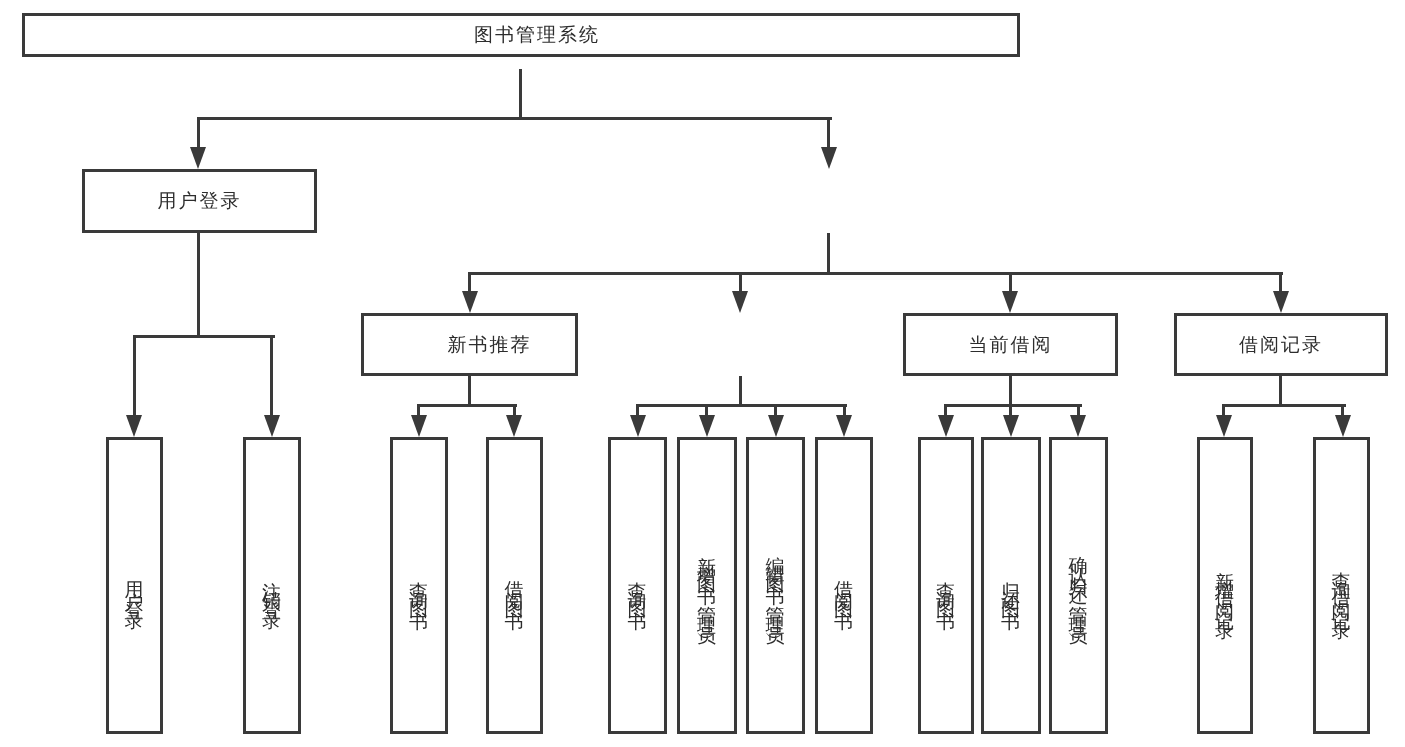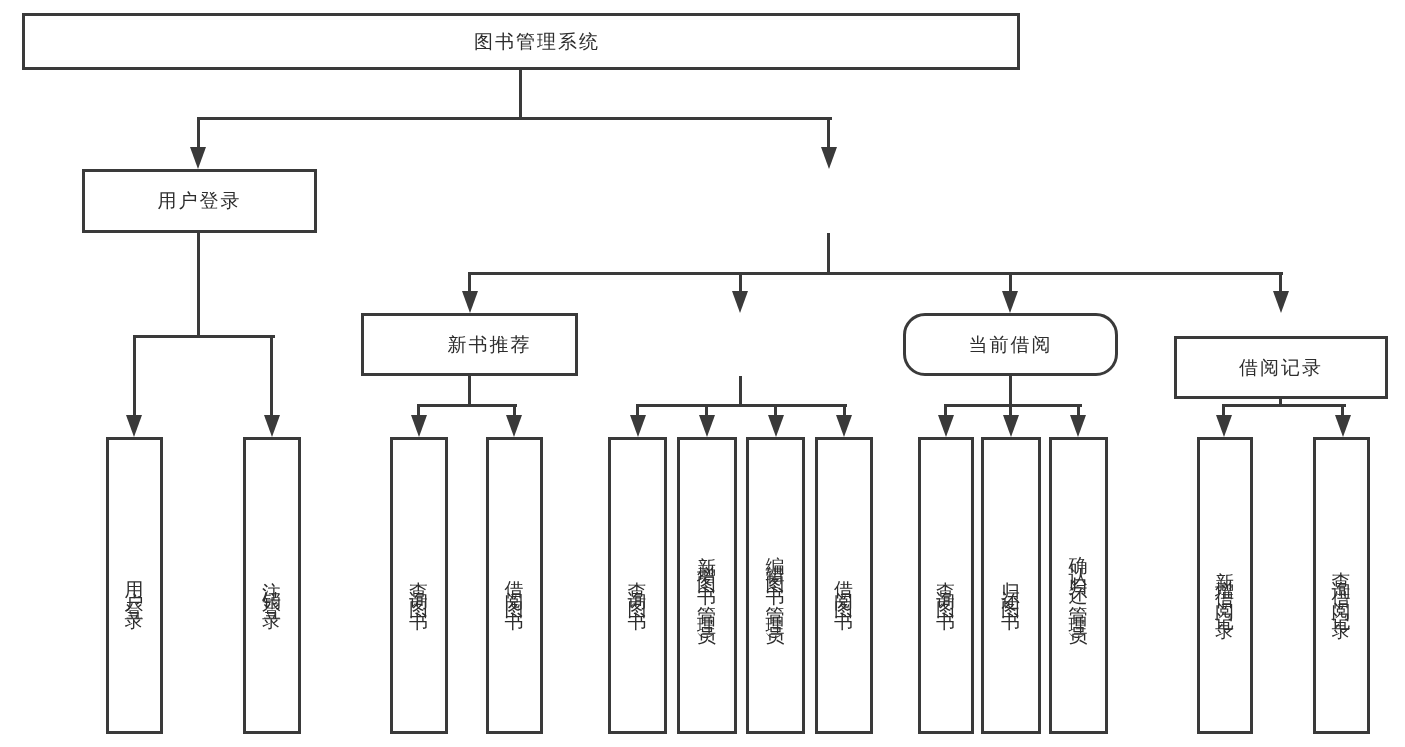--- a/index.html
+++ b/index.html
@@ -122,39 +122,39 @@
     <div class="arrow" style="left:1070px;top:415px;"></div>
 
     <div class="vline" style="left:1279px;top:376px;height:31px;"></div>
     <div class="hline" style="left:1222px;top:404px;width:124px;"></div>
     <div class="vline" style="left:1222px;top:407px;height:10px;"></div>
     <div class="arrow" style="left:1216px;top:415px;"></div>
     <div class="vline" style="left:1341px;top:407px;height:10px;"></div>
     <div class="arrow" style="left:1335px;top:415px;"></div>
   </div>
 
-  <div class="box" style="left:22px;top:13px;width:998px;height:57px;padding-left:32px;">
+  <div class="box" style="left:22px;top:13px;width:998px;height:44px;padding-left:32px;">
       <span>图书管理系统</span>
     </div>
 
   <div class="box" style="left:82px;top:169px;width:235px;height:64px;">
       <span>用户登录</span>
     </div>
 
 
   <div class="box" style="left:361px;top:313px;width:217px;height:63px;padding-left:40px;">
       <span>新书推荐</span>
     </div>
 
 
-  <div class="box" style="left:903px;top:313px;width:215px;height:63px;border-radius:22px;">
+  <div class="box" style="left:903px;top:313px;width:215px;height:63px;">
       <span>当前借阅</span>
     </div>
 
-  <div class="box" style="left:1174px;top:313px;width:214px;height:63px;margin-top:23px;">
+  <div class="box" style="left:1174px;top:313px;width:214px;height:63px;">
       <span>借阅记录</span>
     </div>
 
   <div class="leaf" style="left:106px;top:437px;width:57px;height:297px;">
       <span class="vtext">用户登录</span>
     </div>
   <div class="leaf" style="left:243px;top:437px;width:58px;height:297px;">
       <span class="vtext">注销登录</span>
     </div>
 

